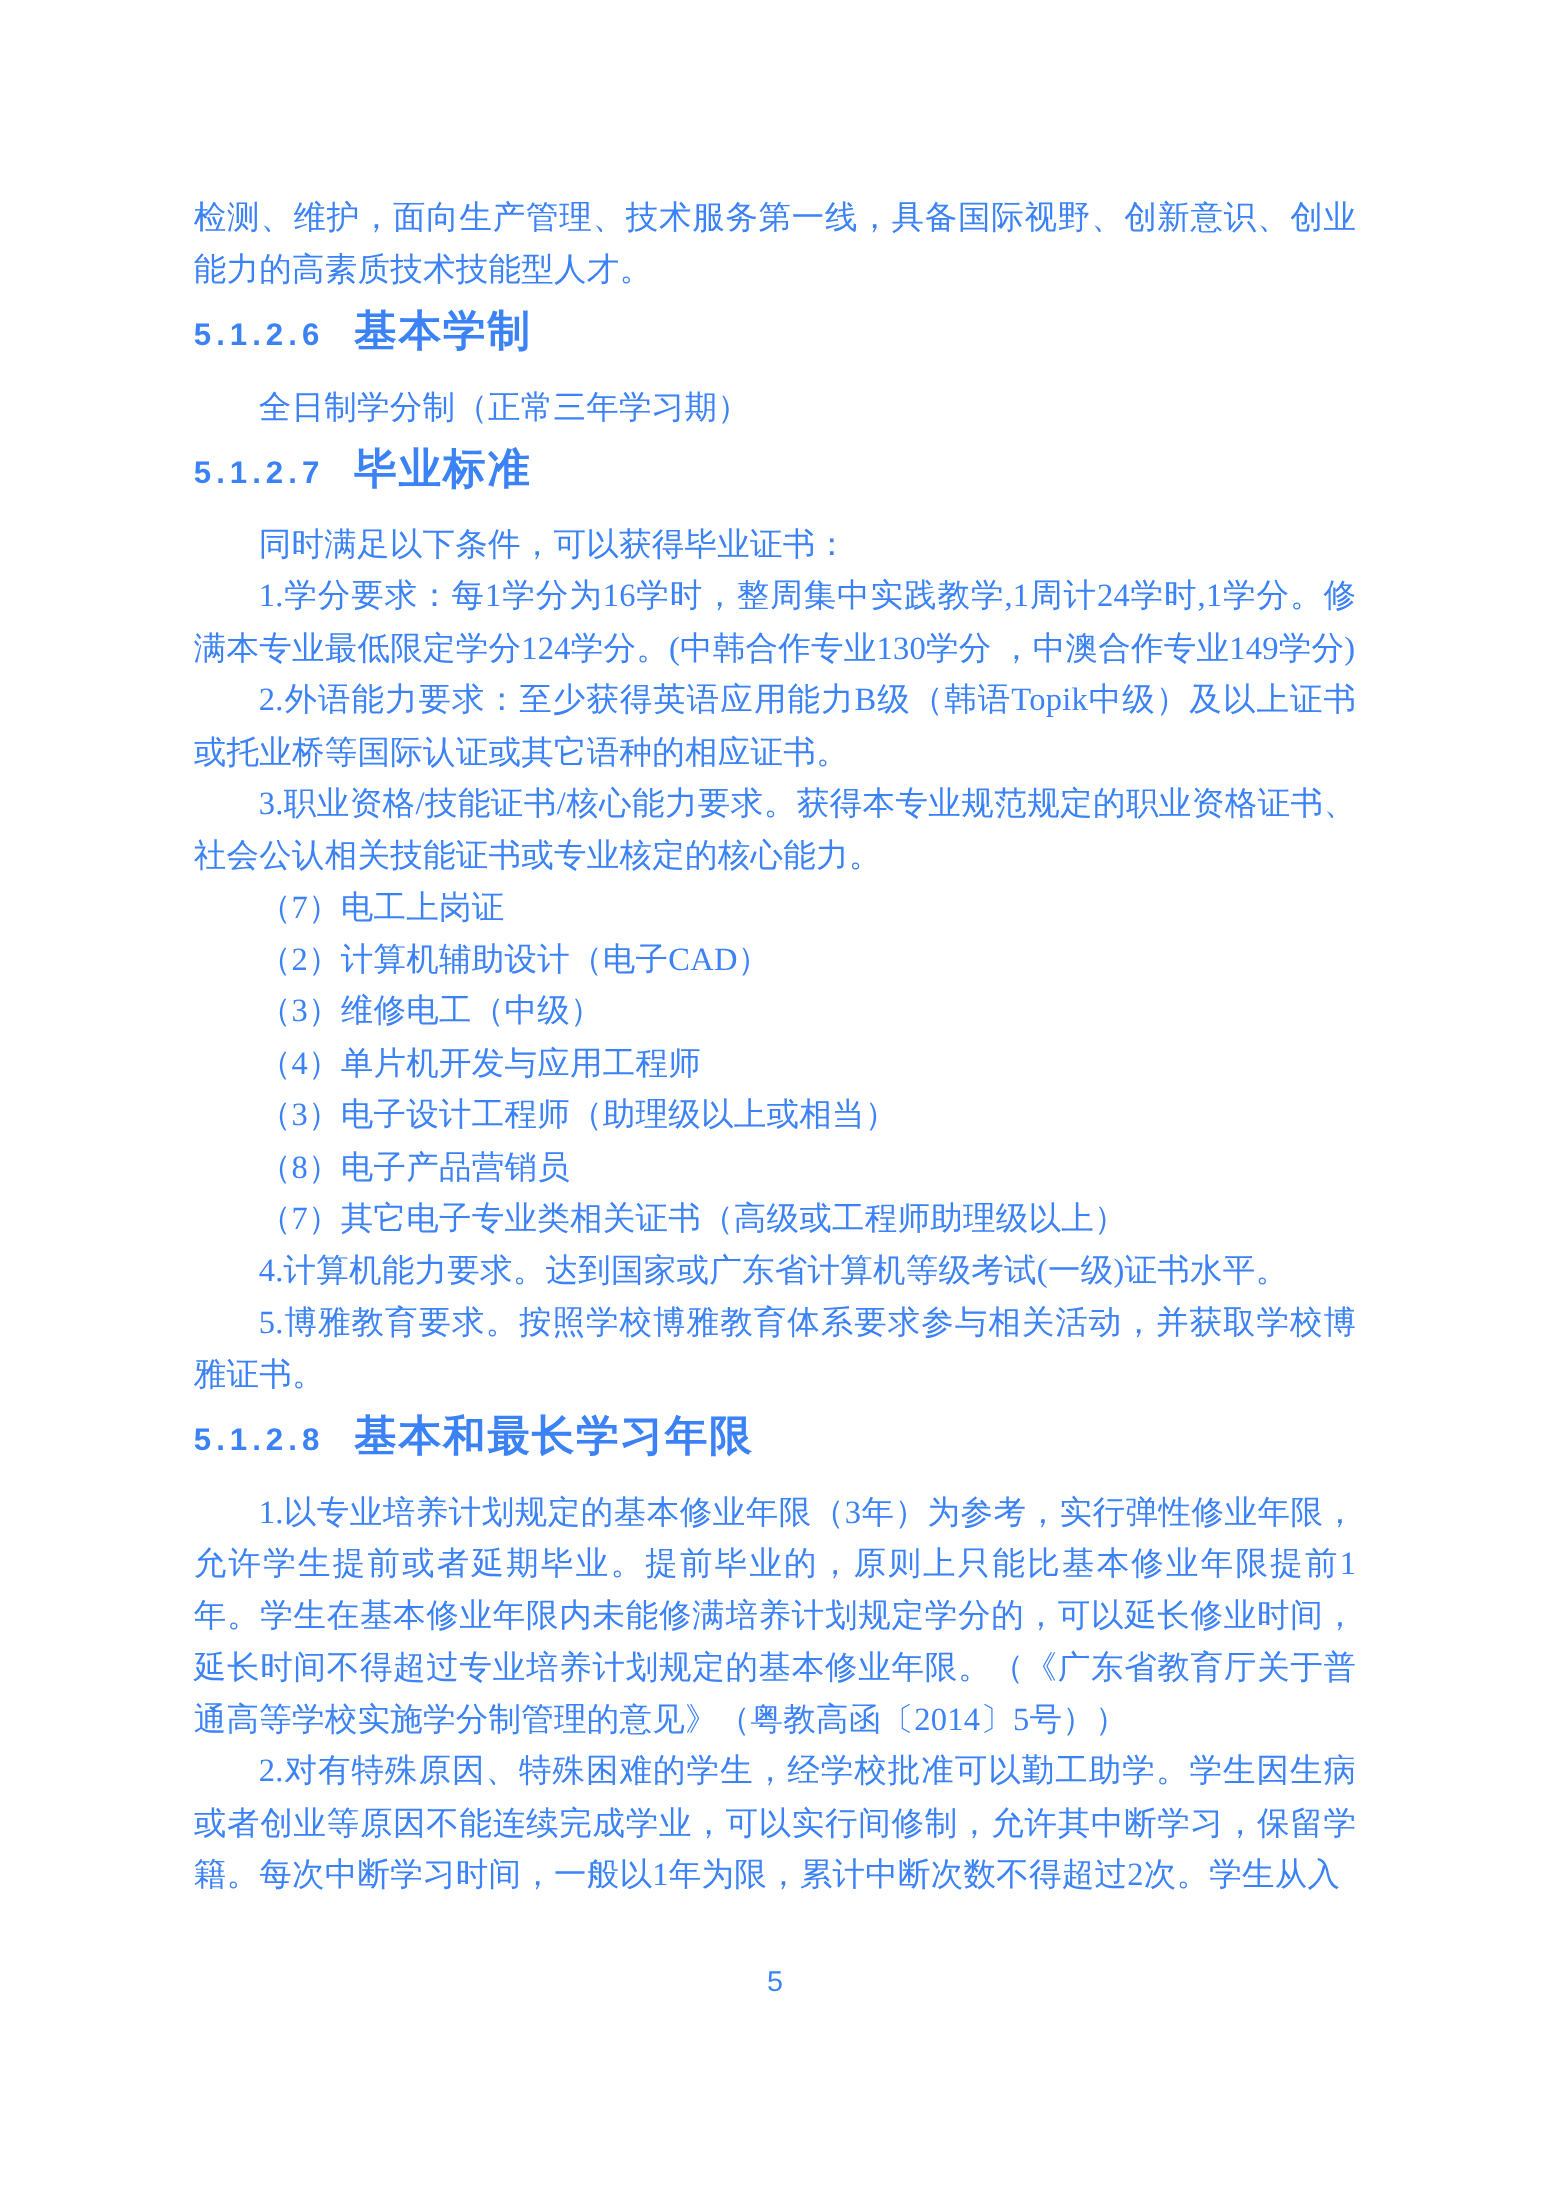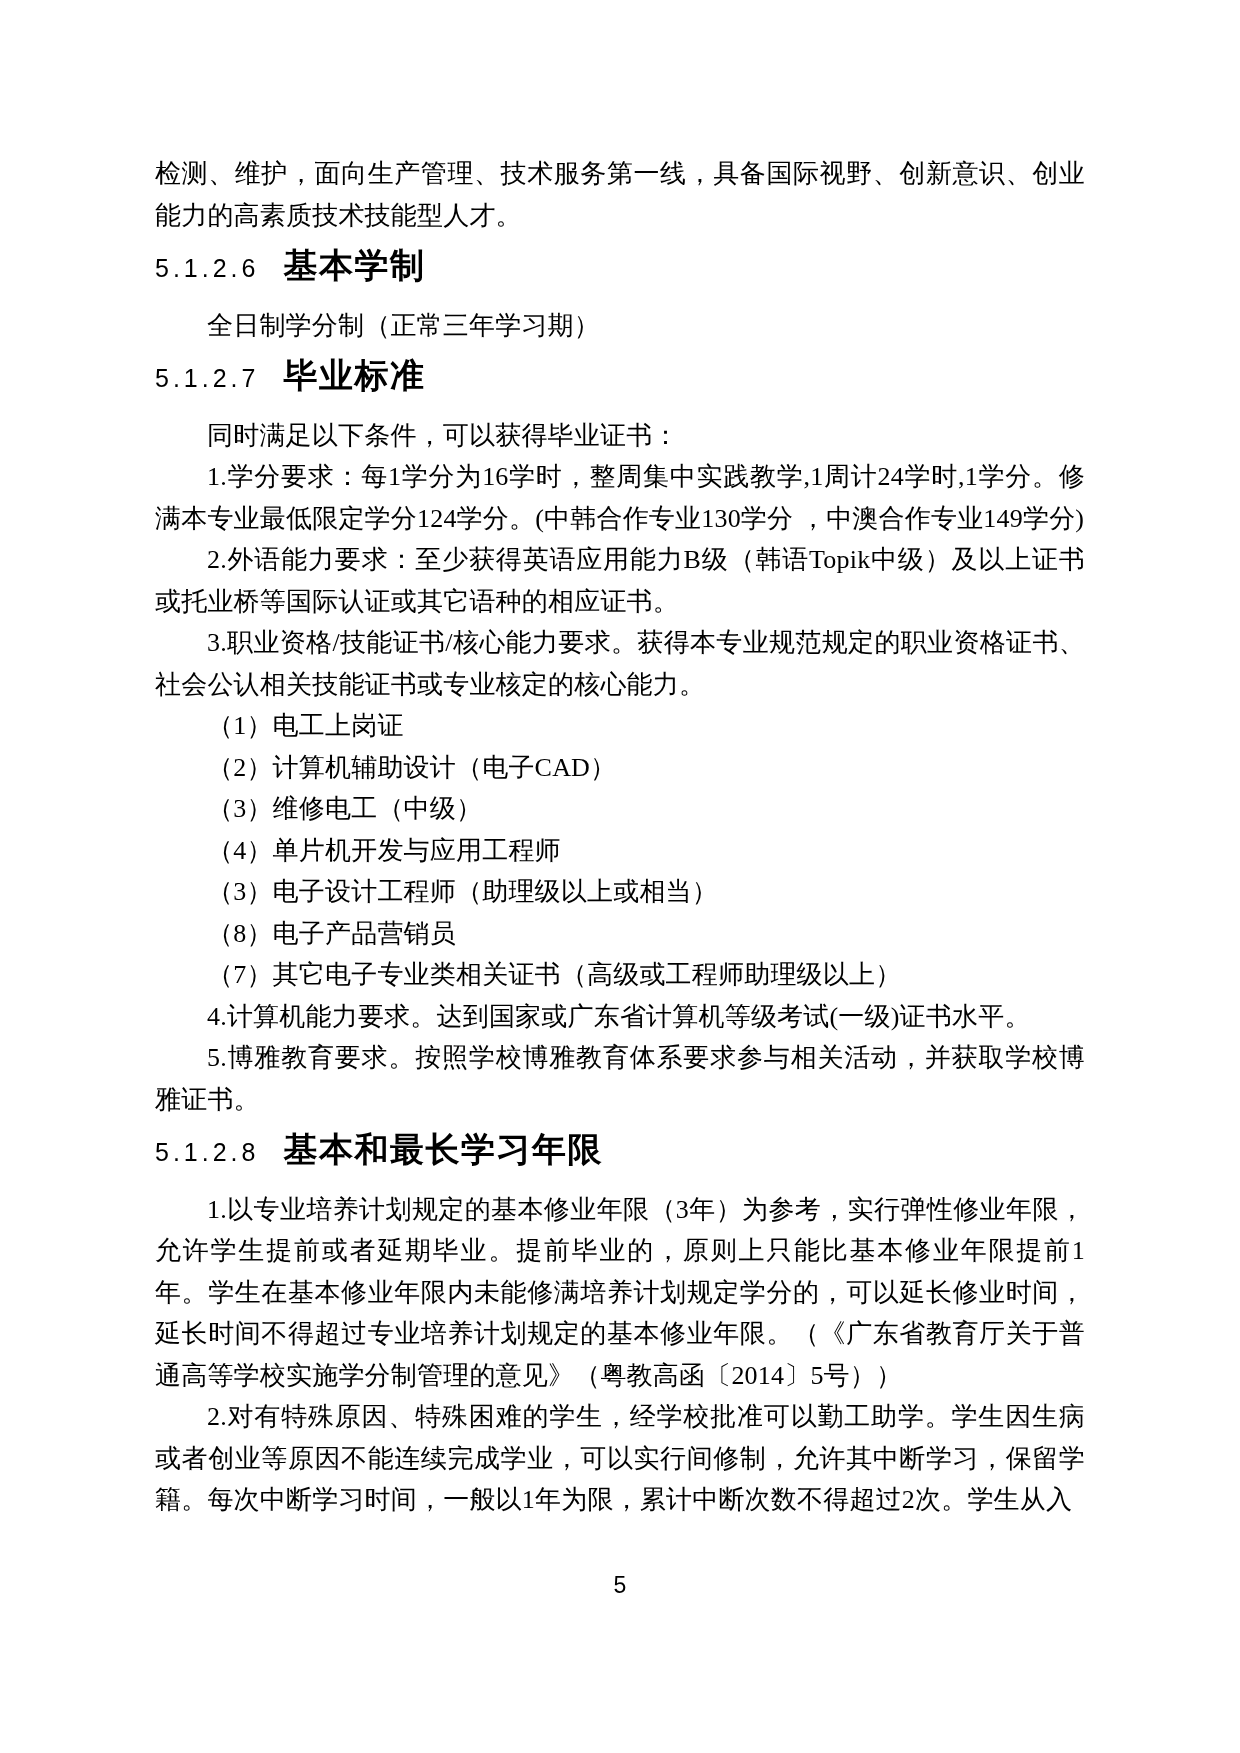--- a/index.html
+++ b/index.html
@@ -5,21 +5,21 @@
   html, body {
     margin: 0;
     padding: 0;
     background: #ffffff;
   }
   .page {
     position: relative;
     width: 1240px;
     height: 1753px;
     background: #ffffff;
-    color: #000000;
+    color: #3b82f6;
     font-family: "Liberation Serif", "DejaVu Serif", serif;
     overflow: hidden;
   }
   .content {
     position: absolute;
     left: 155px;
     top: 153px;
     width: 930px;
   }
   .para {
@@ -36,21 +36,21 @@
     display: flex;
     align-items: baseline;
     margin: 9px 0 15px 0;
     line-height: 41.5px;
     font-family: "Liberation Sans", "DejaVu Sans", sans-serif;
   }
   .hnum {
     font-size: 25px;
     letter-spacing: 4px;
     margin-right: 24px;
-    font-weight: normal;
+    font-weight: bold;
   }
   .htitle {
     font-size: 34px;
     font-weight: bold;
     letter-spacing: 1.5px;
   }
   .page-number {
     position: absolute;
     left: 0;
     right: 0;
@@ -78,21 +78,21 @@
     <div class="heading">
       <span class="hnum">5.1.2.7</span>
       <span class="htitle">毕业标准</span>
     </div>
 
     <p class="para indent">同时满足以下条件，可以获得毕业证书：</p>
     <p class="para indent">1.学分要求：每1学分为16学时，整周集中实践教学,1周计24学时,1学分。修满本专业最低限定学分124学分。(中韩合作专业130学分 ，中澳合作专业149学分)</p>
     <p class="para indent">2.外语能力要求：至少获得英语应用能力B级（韩语Topik中级）及以上证书或托业桥等国际认证或其它语种的相应证书。</p>
     <p class="para indent">3.职业资格/技能证书/核心能力要求。获得本专业规范规定的职业资格证书、社会公认相关技能证书或专业核定的核心能力。</p>
 
-    <p class="para indent">（1）电工上岗证</p>
+    <p class="para indent">（7）电工上岗证</p>
     <p class="para indent">（2）计算机辅助设计（电子CAD）</p>
     <p class="para indent">（3）维修电工（中级）</p>
     <p class="para indent">（4）单片机开发与应用工程师</p>
     <p class="para indent">（3）电子设计工程师（助理级以上或相当）</p>
     <p class="para indent">（8）电子产品营销员</p>
     <p class="para indent">（7）其它电子专业类相关证书（高级或工程师助理级以上）</p>
 
     <p class="para indent">4.计算机能力要求。达到国家或广东省计算机等级考试(一级)证书水平。</p>
     <p class="para indent">5.博雅教育要求。按照学校博雅教育体系要求参与相关活动，并获取学校博雅证书。</p>
 

